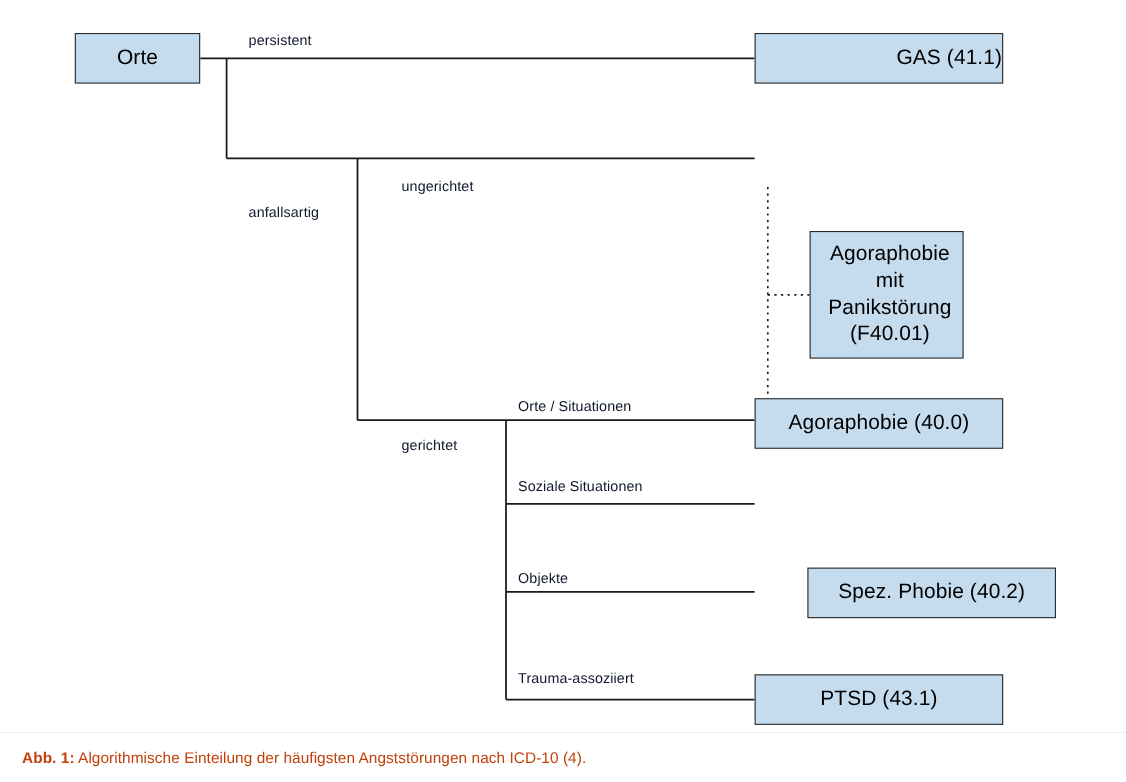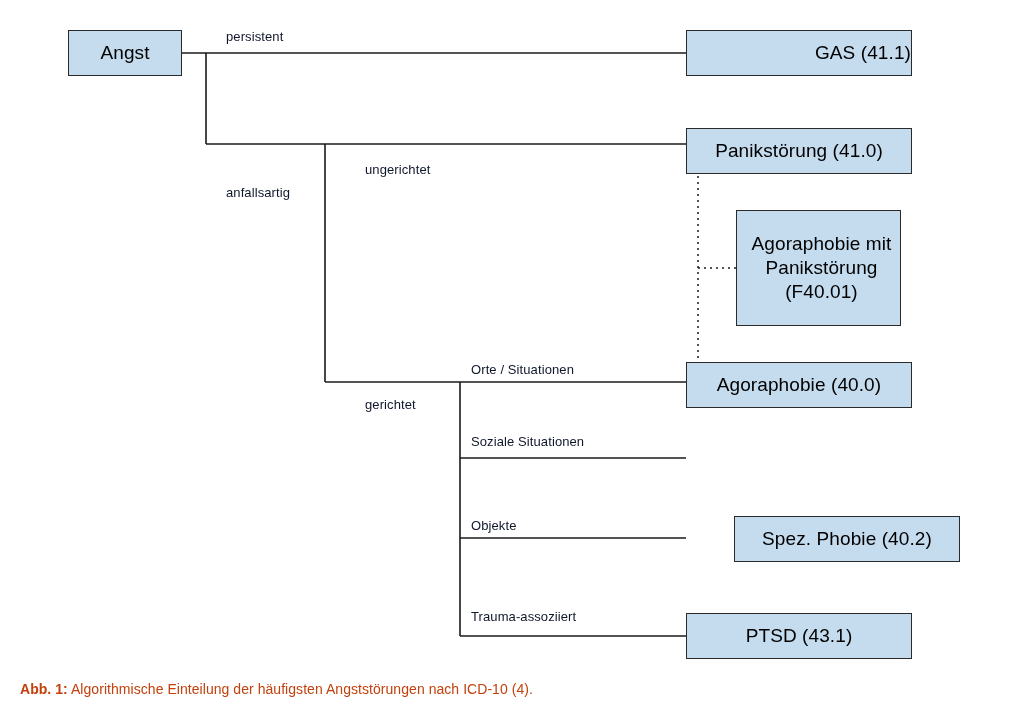--- a/index.html
+++ b/index.html
@@ -100,32 +100,29 @@
         <path d="M460 538 L686 538"></path>
         <path d="M460 636 L686 636"></path>
       </g>
       <g stroke="#1a1a1a" stroke-width="1.5" fill="none" stroke-dasharray="2 4" stroke-linecap="butt">
         <path d="M698 170 L698 382"></path>
         <path d="M698 268 L736 268"></path>
       </g>
     </svg>
 
     <div class="node" style="left:68px; top:30px; width:114px; height:46px;">
-      <span>Angst</span>
+      <span>Orte</span>
     </div>
 
     <div class="node" style="left:686px; top:30px; width:226px; height:46px;justify-content:flex-end;">
       <span>GAS (41.1)</span>
     </div>
 
-    <div class="node" style="left:686px; top:128px; width:226px; height:46px;">
-      <span>Panikstörung (41.0)</span>
-    </div>
 
-    <div class="node multi" style="left:736px; top:210px; width:165px; height:116px;padding-left:12px;">
+    <div class="node multi" style="left:736px; top:210px; width:140px; height:116px;padding-left:12px;">
       <span>Agoraphobie mit</span>
       <span>Panikstörung</span>
       <span>(F40.01)</span>
     </div>
 
     <div class="node" style="left:686px; top:362px; width:226px; height:46px;">
       <span>Agoraphobie (40.0)</span>
     </div>
 
 

